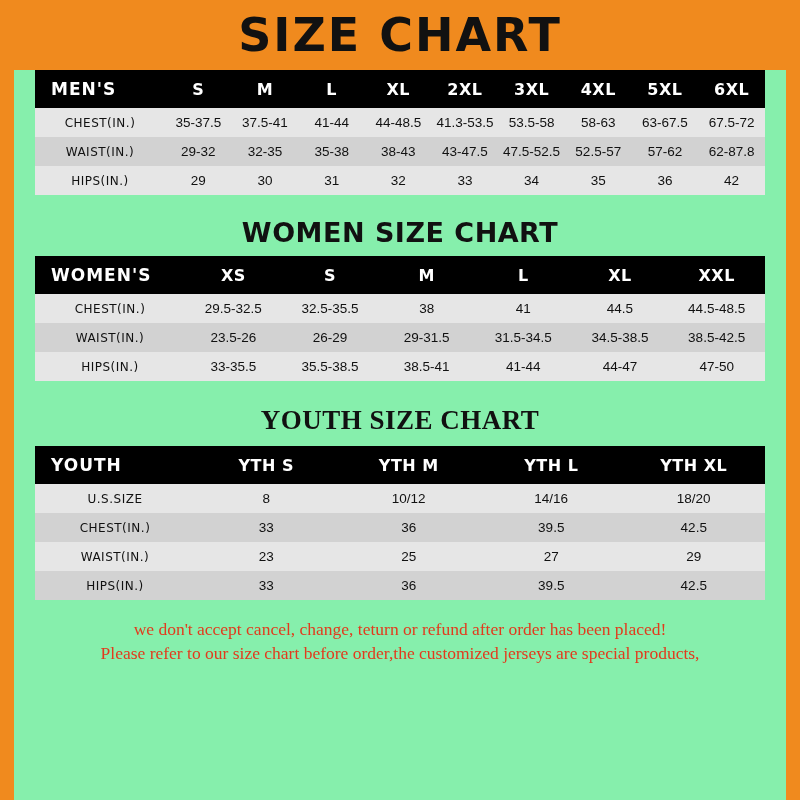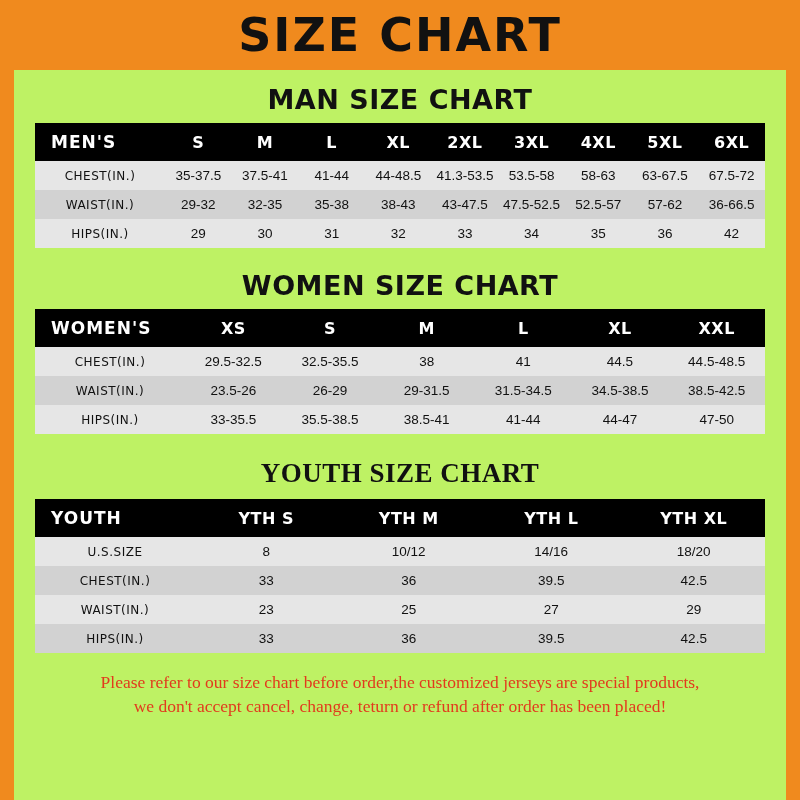--- a/index.html
+++ b/index.html
@@ -10,21 +10,21 @@
     width: 800px;
     height: 800px;
     background: #ffffff;
     font-family: "Liberation Sans", sans-serif;
     overflow: hidden;
   }
   .page {
     position: relative;
     width: 800px;
     height: 800px;
-    background: #bef264;
+    background: #86efac;
     box-sizing: border-box;
     border-left: 14px solid #f08a1e;
     border-right: 14px solid #f08a1e;
   }
   .header-band {
     background: #f08a1e;
     height: 70px;
     display: flex;
     align-items: center;
     justify-content: center;
@@ -112,21 +112,20 @@
 <body>
 
 <div class="page">
 
   <div class="header-band">
     <div class="header-title">SIZE CHART</div>
   </div>
 
   <div class="content">
 
-    <div class="section-title t-man">MAN SIZE CHART</div>
     <table class="size-table men-tbl">
       <colgroup>
         <col class="c0">
           <col>
           <col>
           <col>
           <col>
           <col>
           <col>
           <col>
@@ -163,21 +162,21 @@
         <tr class="even">
           <td class="rowlabel">WAIST(IN.)</td>
           <td>29-32</td>
           <td>32-35</td>
           <td>35-38</td>
           <td>38-43</td>
           <td>43-47.5</td>
           <td>47.5-52.5</td>
           <td>52.5-57</td>
           <td>57-62</td>
-          <td>36-66.5</td>
+          <td>62-87.8</td>
         </tr>
         <tr class="odd">
           <td class="rowlabel">HIPS(IN.)</td>
           <td>29</td>
           <td>30</td>
           <td>31</td>
           <td>32</td>
           <td>33</td>
           <td>34</td>
           <td>35</td>
@@ -284,18 +283,18 @@
           <td class="rowlabel">HIPS(IN.)</td>
           <td>33</td>
           <td>36</td>
           <td>39.5</td>
           <td>42.5</td>
         </tr>
       </tbody>
     </table>
 
     <div class="footer-note">
+      <div>we don't accept cancel, change, teturn or refund after order has been placed!</div>
       <div>Please refer to our size chart before order,the customized jerseys are special products,</div>
-      <div>we don't accept cancel, change, teturn or refund after order has been placed!</div>
     </div>
 
   </div>
 </div>
 
 </body></html>

